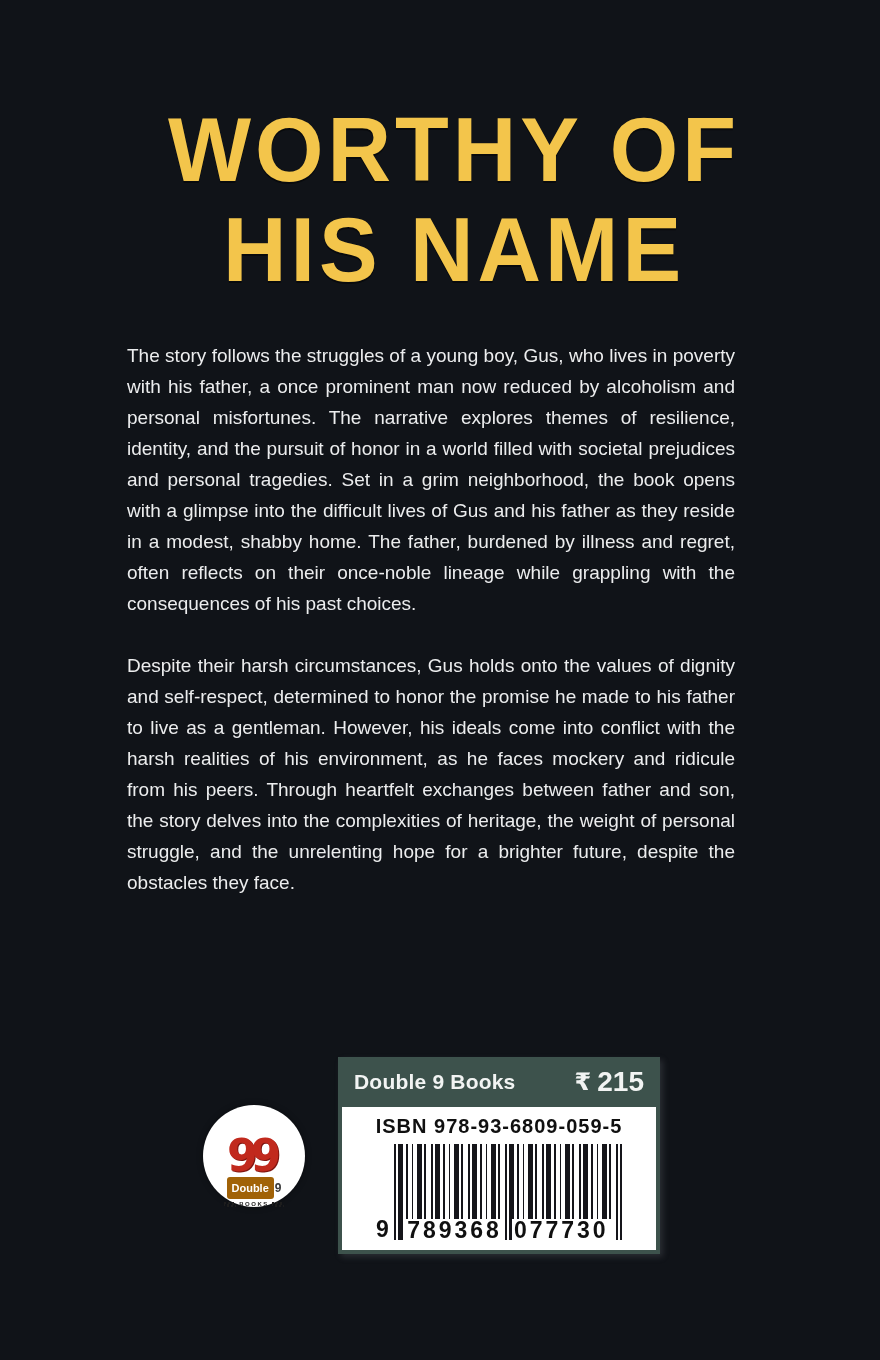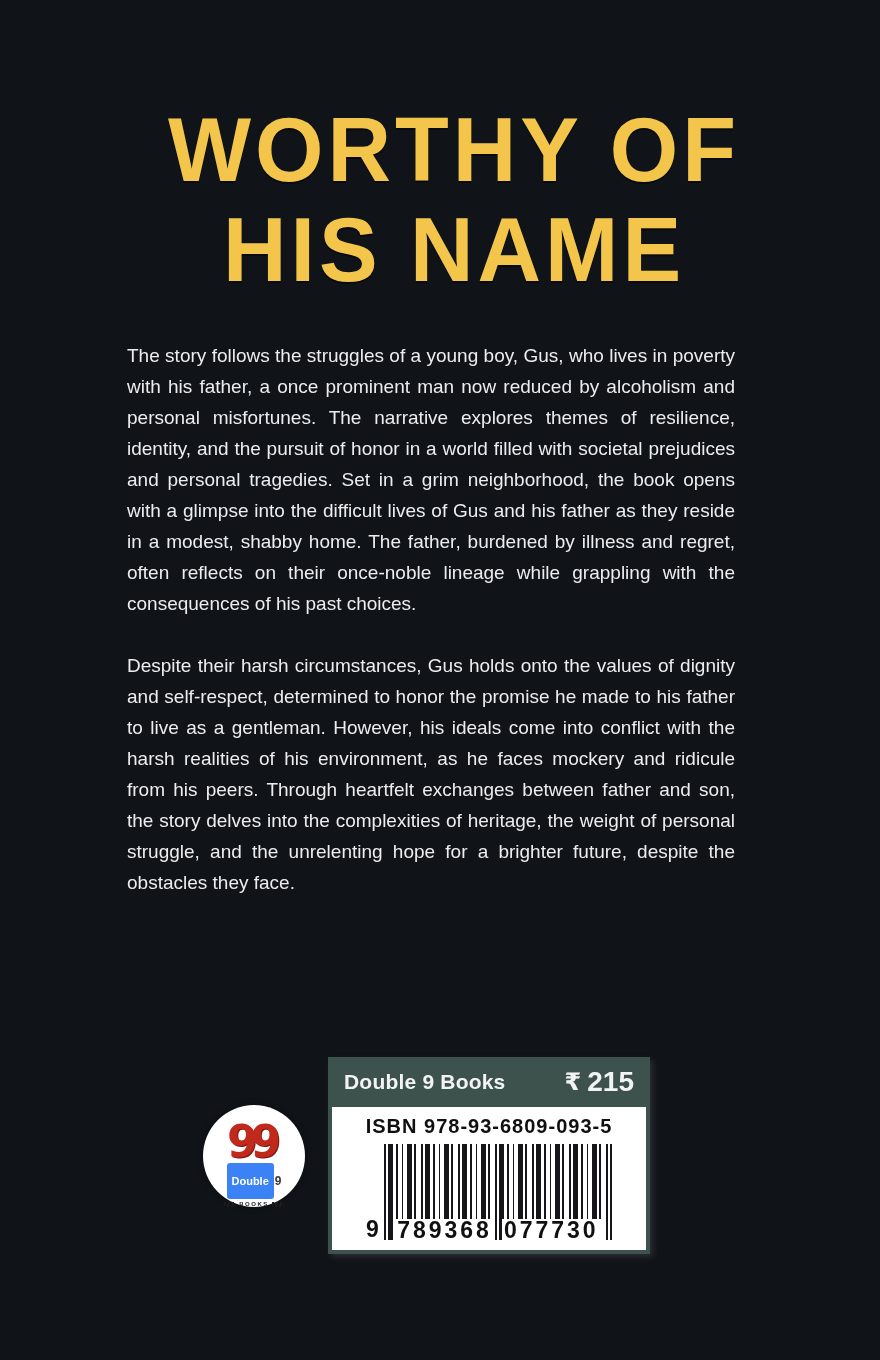--- a/index.html
+++ b/index.html
@@ -37,21 +37,21 @@
     color:#ECEDEE;
     font-size:19px;
     line-height:31px;
     text-align:justify;
     text-justify:inter-word;
   }
   .synopsis p{margin:0 0 31px 0;}
   
   .barcode-card{
     position:absolute;
-    left:328px;
+    left:338px;
     top:1057px;
     width:322px;
     background:#3D524C;
     box-shadow:3px 3px 6px rgba(120,125,130,.25);
   }
   .card-header{
     height:50px;
     display:flex;
     align-items:center;
     justify-content:space-between;
@@ -159,26 +159,26 @@
     color:#C1291D;
     text-shadow:1px 1px 0 #7e140f;
     padding-right:7px;
   }
   .logo-brand-row{
     display:flex;
     align-items:baseline;
     margin-top:1px;
   }
   .logo-brand-pill{
-    background:#3b82f6;
+    background:#a16207;
     color:#ffffff;
     font-weight:700;
     font-size:11px;
     line-height:14px;
-    padding:11px 5px;
+    padding:4px 5px;
     border-radius:3px;
   }
   .logo-brand-nine{
     color:#3a3a3a;
     font-weight:700;
     font-size:12px;
     margin-left:1px;
   }
   .logo-books-row{
     display:flex;
@@ -228,21 +228,21 @@
 
   <div class="barcode-card">
     <div class="card-header">
       <span class="publisher-name">Double 9 Books</span>
       <span class="price">
         <span class="rupee">₹</span>
         <span>215</span>
       </span>
     </div>
     <div class="card-body">
-      <div class="isbn-label">ISBN 978-93-6809-093-5</div>
+      <div class="isbn-label">ISBN 978-93-6809-059-5</div>
       <div class="barcode">
         <span class="barcode-first-digit">9</span>
         <span class="bars-wrap">
           <span class="bars"></span>
           <span class="digit-groups">
             <span>789368</span>
             <span>077730</span>
           </span>
         </span>
       </div>

